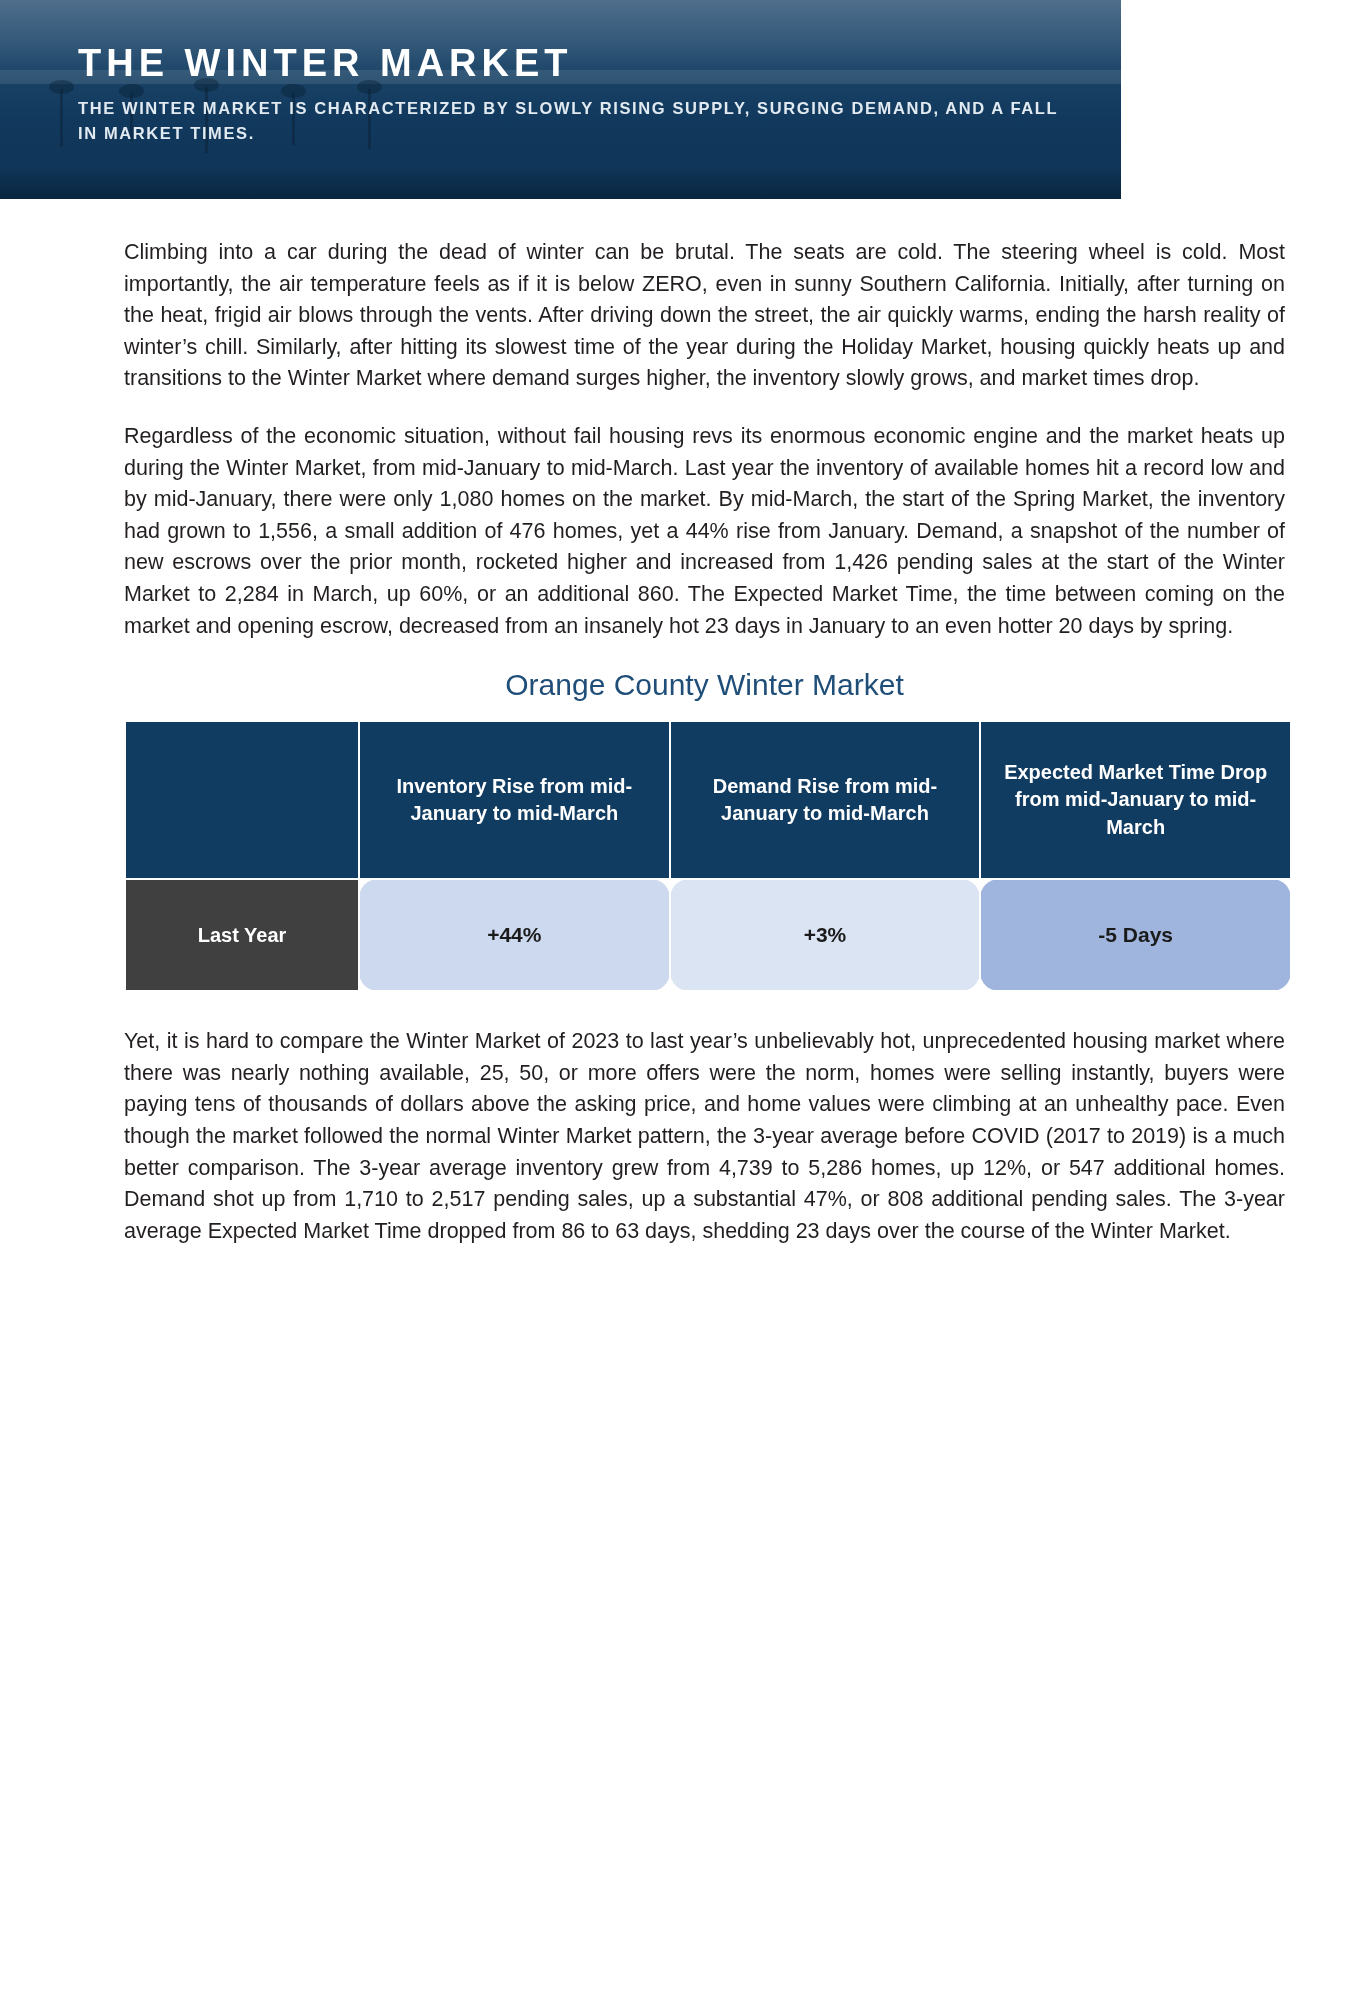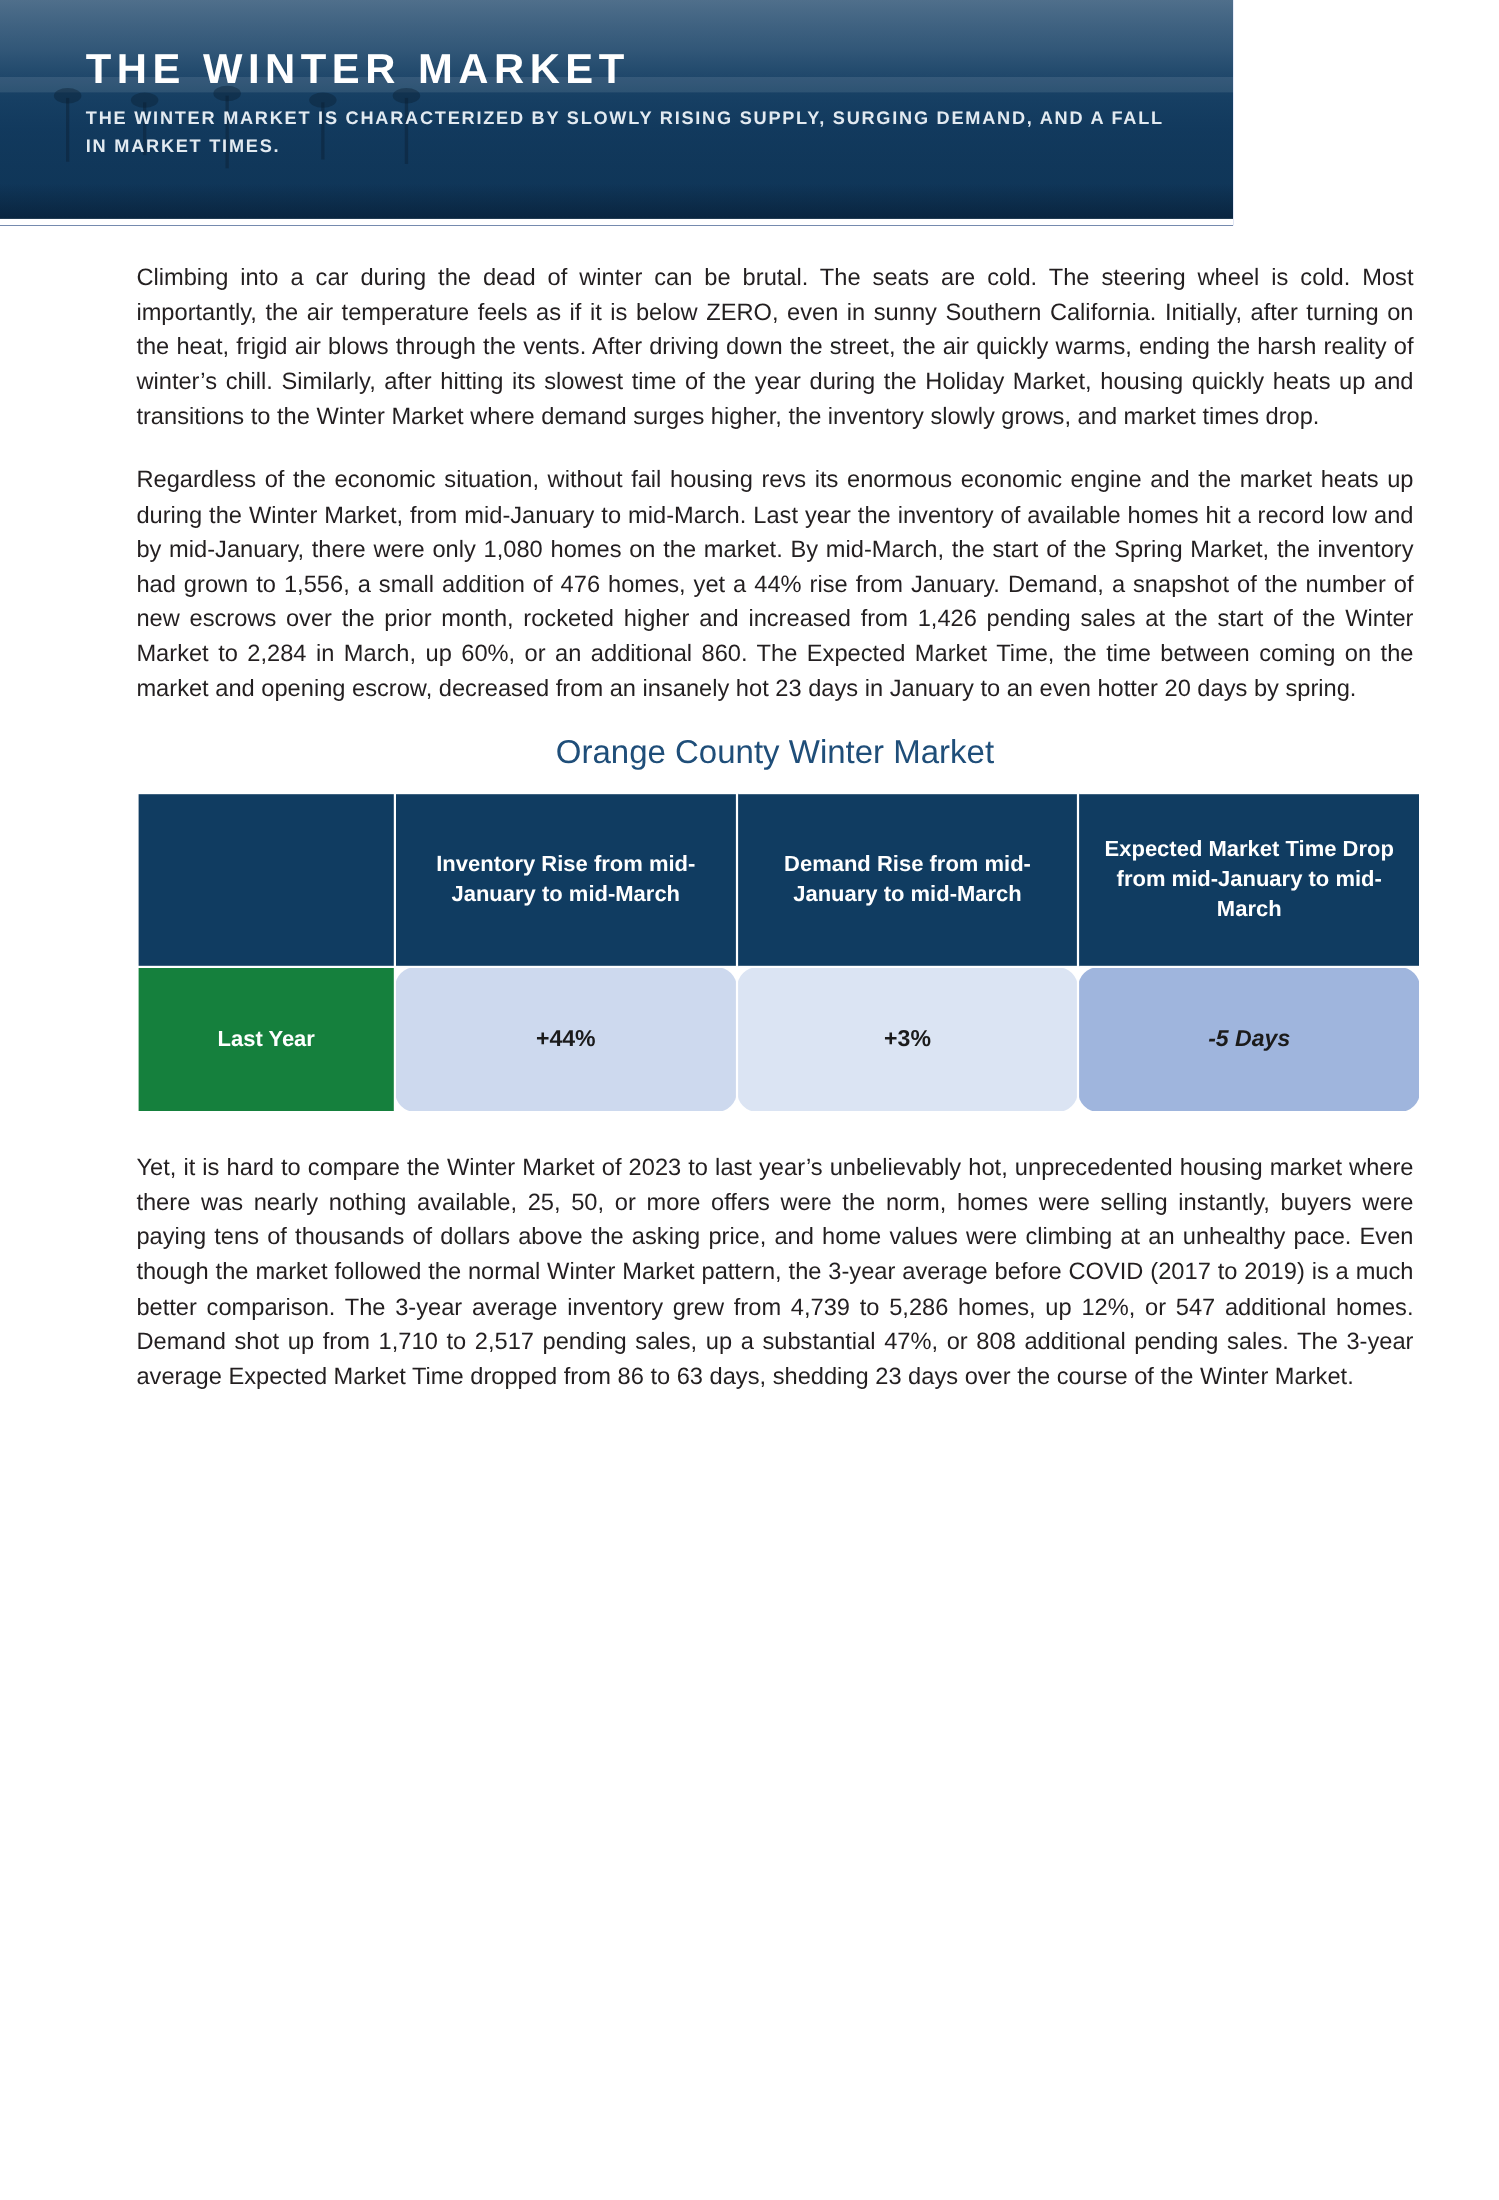--- a/index.html
+++ b/index.html
@@ -132,38 +132,38 @@
   .hdr {
     background: #103c61;
     color: #ffffff;
     font-size: 20px;
     font-weight: bold;
     line-height: 1.38;
     padding: 18px 14px;
     height: 120px;
   }
   .rowlabel {
-    background: #15803d;
+    background: #404040;
     color: #ffffff;
     font-size: 20px;
     font-weight: bold;
-    padding: 32px 10px;
+    padding: 22px 10px;
     line-height: 1.35;
     height: 66px;
   }
   .cell {
     font-size: 21px;
     font-weight: bold;
     color: #1b1b1b;
     padding: 16px 20px;
     border-radius: 19px;
   }
   .tone-light { background: #cdd9ee; }
   .tone-lighter { background: #dbe4f3; }
-  .tone-mid { background: #9fb5dd; font-style: italic; }
+  .tone-mid { background: #9fb5dd; }
   .tone-mid2 { background: #8fa9d8; }
   .tone-pale { background: #d7e0f2; }
 </style>
 </head>
 <body>
 
 <div class="banner">
   <div class="banner-photo">
     <div class="palm" style="left:60px;bottom:58px;"></div>
     <div class="palm" style="left:130px;bottom:64px;height:48px;"></div>

